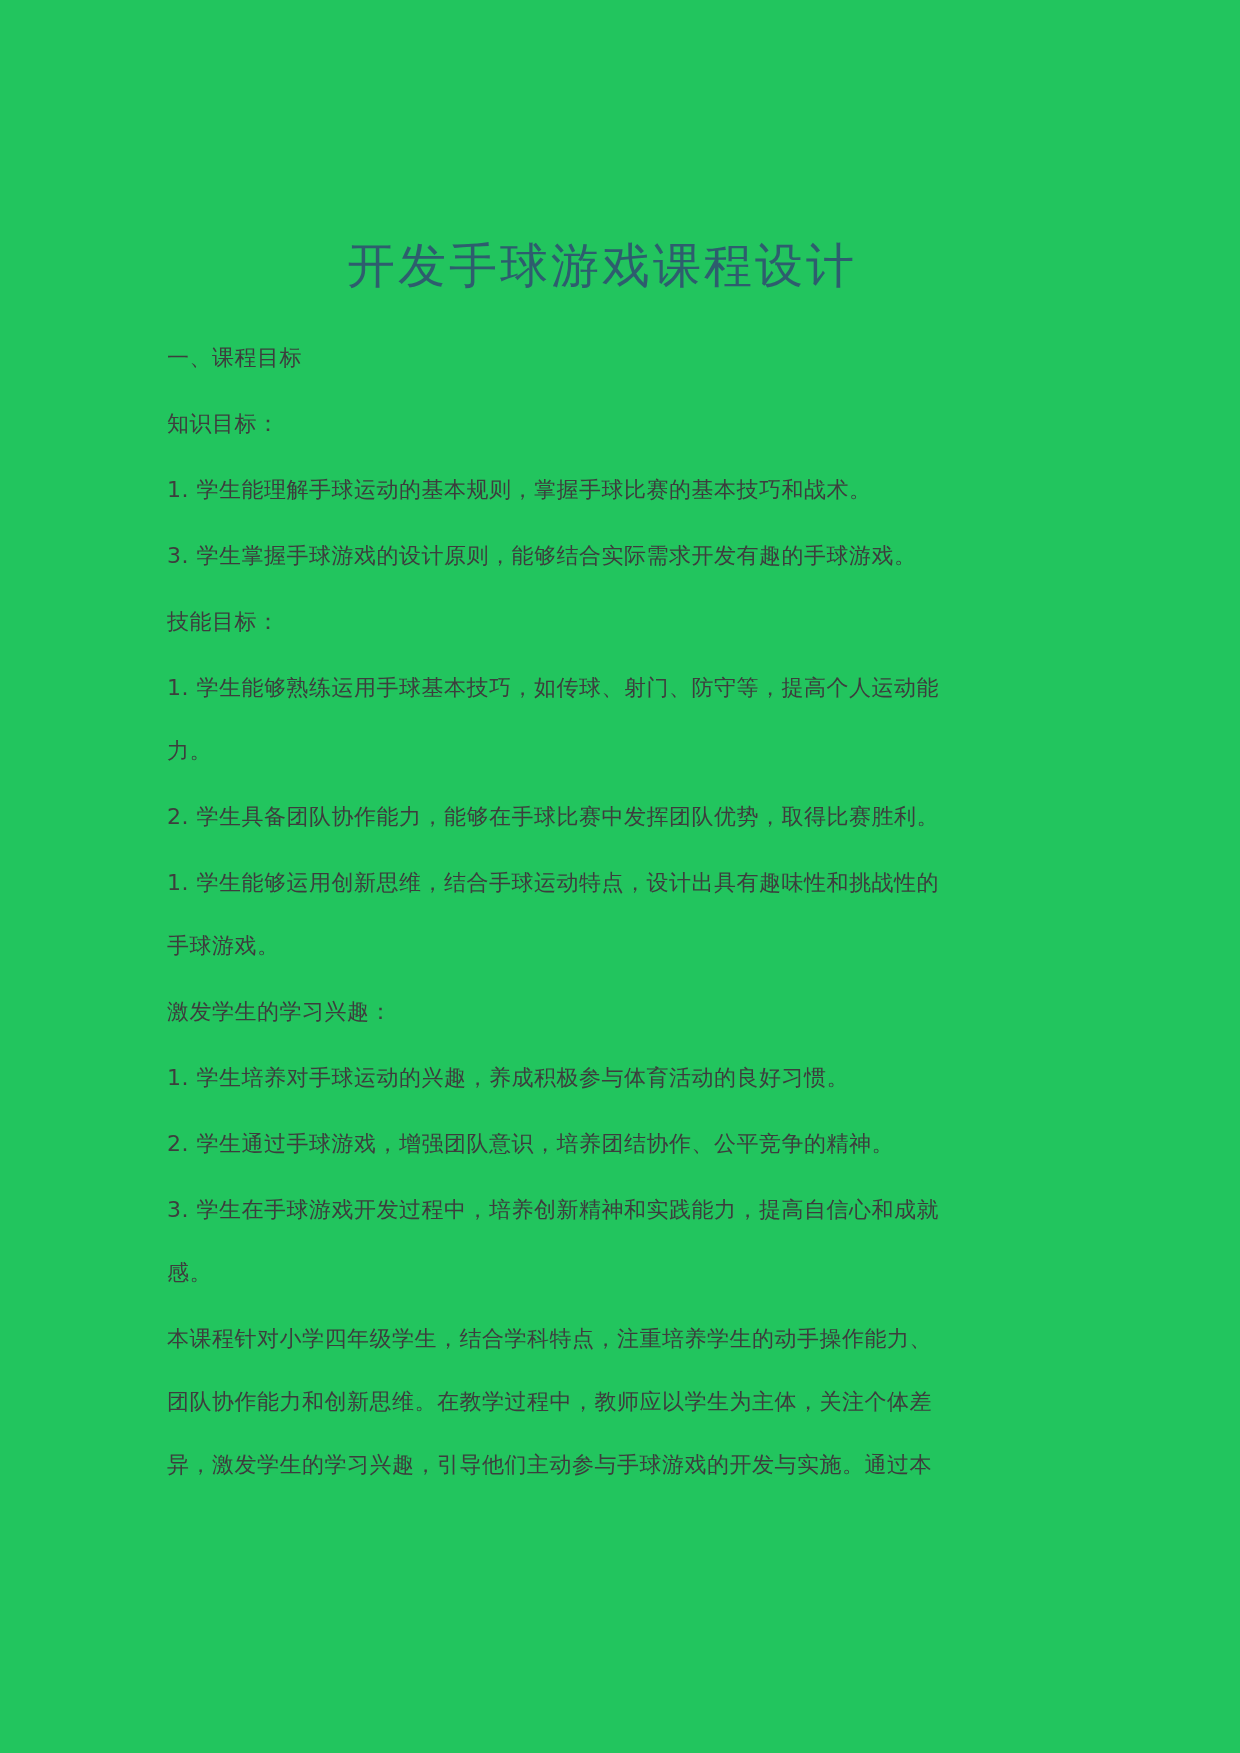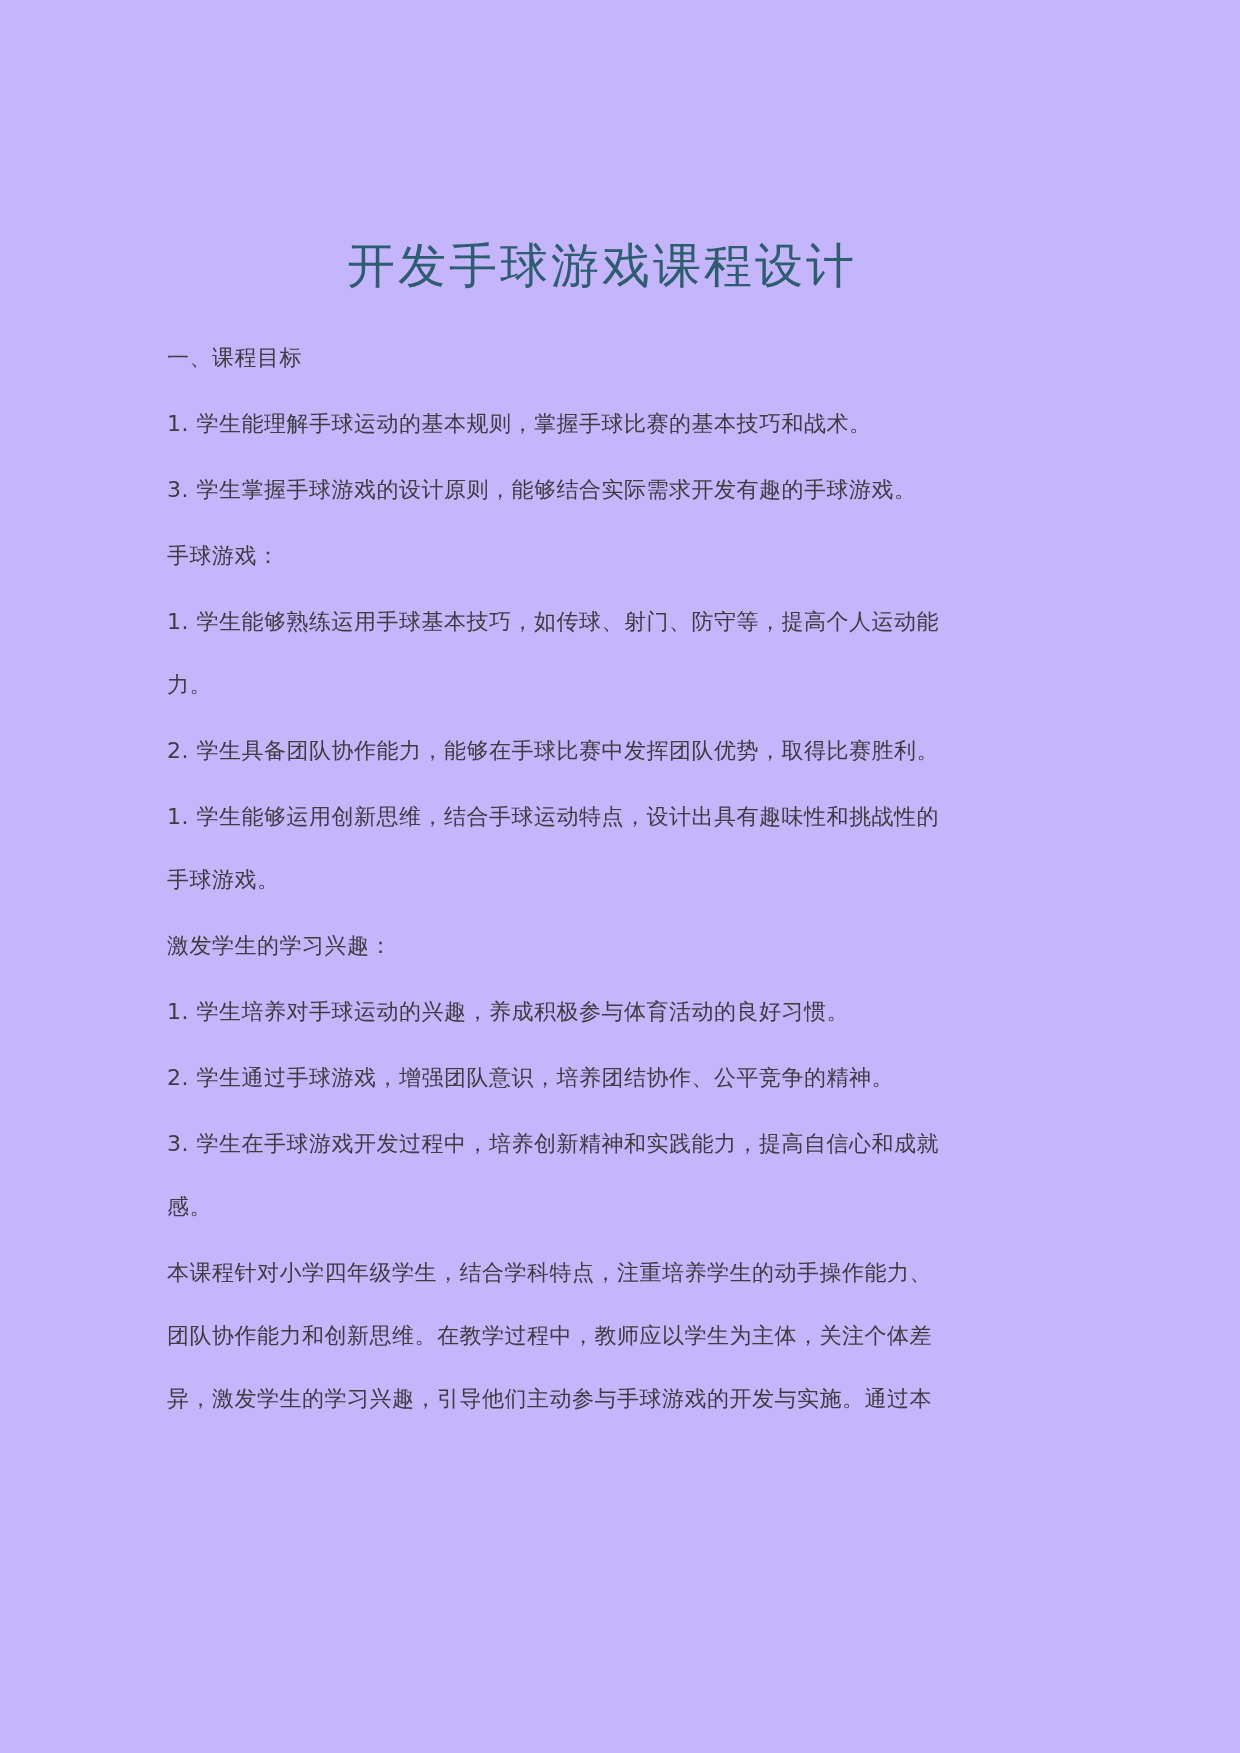--- a/index.html
+++ b/index.html
@@ -4,21 +4,21 @@
 <style>
   html, body {
     margin: 0;
     padding: 0;
     background: #ffffff;
   }
   .page {
     position: relative;
     width: 1240px;
     height: 1753px;
-    background: #c4b5fd;
+    background: #22c55e;
     overflow: hidden;
     font-family: "DejaVu Sans", sans-serif;
   }
   .doc-title {
     position: absolute;
     top: 200px;
     left: 0;
     width: 1204px;
     text-align: center;
     font-size: 48px;
@@ -55,32 +55,35 @@
 <div class="page">
 
   <h1 class="doc-title">开发手球游戏课程设计</h1>
 
   <div class="doc-body">
 
     <div class="para">
       <div class="line">一、课程目标</div>
     </div>
 
+    <div class="para">
+      <div class="line">知识目标：</div>
+    </div>
 
     <div class="para">
       <div class="line">1. 学生能理解手球运动的基本规则，掌握手球比赛的基本技巧和战术。</div>
     </div>
 
 
     <div class="para">
       <div class="line">3. 学生掌握手球游戏的设计原则，能够结合实际需求开发有趣的手球游戏。</div>
     </div>
 
     <div class="para">
-      <div class="line">手球游戏：</div>
+      <div class="line">技能目标：</div>
     </div>
 
     <div class="para">
       <div class="line">1. 学生能够熟练运用手球基本技巧，如传球、射门、防守等，提高个人运动能</div>
       <div class="line">力。</div>
     </div>
 
     <div class="para">
       <div class="line">2. 学生具备团队协作能力，能够在手球比赛中发挥团队优势，取得比赛胜利。</div>
     </div>

